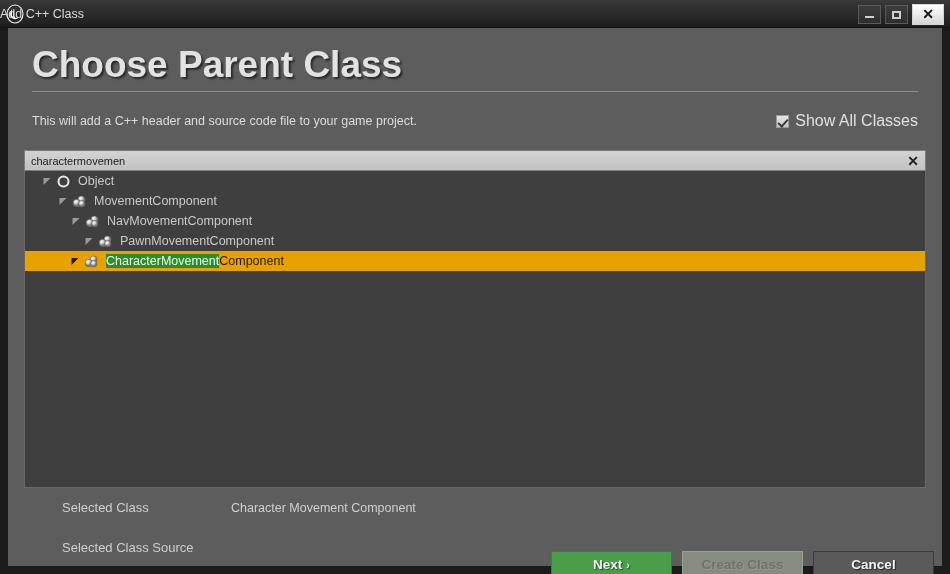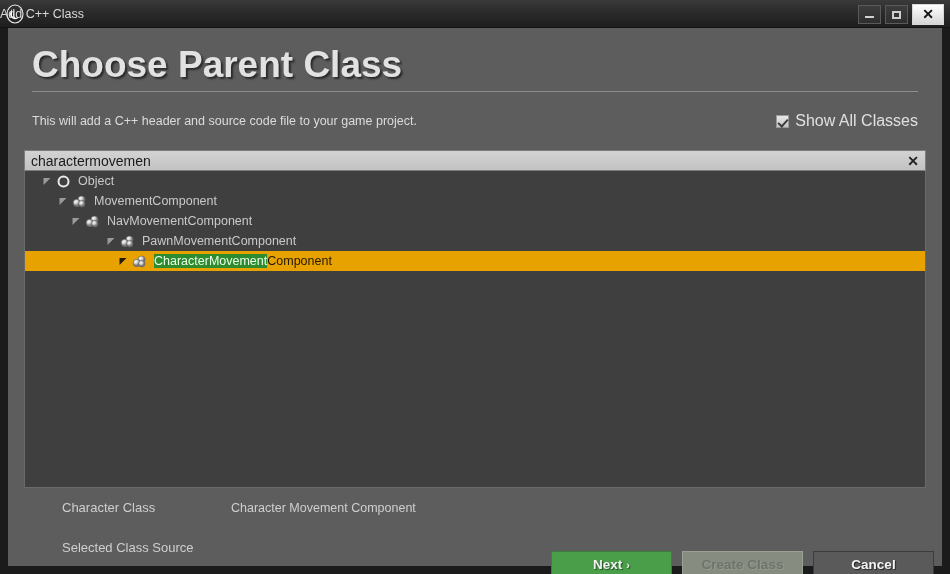--- a/index.html
+++ b/index.html
@@ -109,21 +109,21 @@
     position: absolute; left: 16px; top: 122px;
     width: 902px; height: 21px;
     background: linear-gradient(to bottom,#d3d3d3,#c2c2c2);
     border: 1px solid #7d7d7d;
     display: flex; align-items: center;
   }
   #search-input {
     flex: 1 1 auto;
     background: transparent; border: 0; outline: none;
     font-family: "Liberation Sans", sans-serif;
-    font-size: 14px; color: #1a1a1a;
+    font-size: 11px; color: #1a1a1a;
     padding: 0 6px;
   }
   #search-clear {
     width: 24px; height: 19px;
     display: flex; align-items: center; justify-content: center;
     color: #222; font-size: 14px; font-weight: bold; cursor: pointer;
   }
 
   
   #tree-panel {
@@ -283,21 +283,21 @@
                   <stop offset="100%" stop-color="#7d7d7d"></stop>
                 </radialGradient>
               </defs>
               <circle cx="9.5" cy="4.6" r="3.6" fill="url(#sg)" stroke="#5c5c5c" stroke-width=".6"></circle>
               <circle cx="4.8" cy="8.0" r="3.7" fill="url(#sg)" stroke="#5c5c5c" stroke-width=".6"></circle>
               <circle cx="9.8" cy="8.8" r="3.2" fill="url(#sg)" stroke="#5c5c5c" stroke-width=".6"></circle>
             </svg>
           </span>
           <span class="tlabel">NavMovementComponent</span>
         </div>
-        <div class="tree-row" style="padding-left: 58px; margin-left: 22px;">
+        <div class="tree-row" style="padding-left: 58px;">
           <span class="tw">
             <svg width="9" height="9" viewBox="0 0 9 9">
               <path d="M0.5 1 L7.5 1 L0.5 8 Z" fill="#9a9a9a"></path>
             </svg>
           </span>
           <span class="ticon">
             <svg width="15" height="13" viewBox="0 0 15 13">
               <defs>
                 <radialGradient id="sg" cx="35%" cy="30%">
                   <stop offset="0%" stop-color="#ffffff"></stop>
@@ -305,21 +305,21 @@
                   <stop offset="100%" stop-color="#7d7d7d"></stop>
                 </radialGradient>
               </defs>
               <circle cx="9.5" cy="4.6" r="3.6" fill="url(#sg)" stroke="#5c5c5c" stroke-width=".6"></circle>
               <circle cx="4.8" cy="8.0" r="3.7" fill="url(#sg)" stroke="#5c5c5c" stroke-width=".6"></circle>
               <circle cx="9.8" cy="8.8" r="3.2" fill="url(#sg)" stroke="#5c5c5c" stroke-width=".6"></circle>
             </svg>
           </span>
           <span class="tlabel">PawnMovementComponent</span>
         </div>
-        <div class="tree-row selected" style="padding-left: 92px;">
+        <div class="tree-row selected" style="padding-left: 44px;">
           <span class="tw">
             <svg width="9" height="9" viewBox="0 0 9 9">
               <path d="M0.5 1 L7.5 1 L0.5 8 Z" fill="#231a00"></path>
             </svg>
           </span>
           <span class="ticon">
             <svg width="15" height="13" viewBox="0 0 15 13">
               <defs>
                 <radialGradient id="sg" cx="35%" cy="30%">
                   <stop offset="0%" stop-color="#ffffff"></stop>
@@ -329,21 +329,21 @@
               </defs>
               <circle cx="9.5" cy="4.6" r="3.6" fill="url(#sg)" stroke="#5c5c5c" stroke-width=".6"></circle>
               <circle cx="4.8" cy="8.0" r="3.7" fill="url(#sg)" stroke="#5c5c5c" stroke-width=".6"></circle>
               <circle cx="9.8" cy="8.8" r="3.2" fill="url(#sg)" stroke="#5c5c5c" stroke-width=".6"></circle>
             </svg>
           </span>
           <span class="tlabel"><span class="hl">CharacterMovement</span><span>Component</span></span>
         </div>
       </div>
 
-    <div class="info-row" id="lbl-selected-class">Character Class</div>
+    <div class="info-row" id="lbl-selected-class">Selected Class</div>
     <div class="info-row" id="val-selected-class">Character Movement Component</div>
     <div class="info-row" id="lbl-selected-source">Selected Class Source</div>
 
     <div class="dlg-btn" id="btn-next">
       <span>Next</span>
       <span class="chev">›</span>
     </div>
     <div class="dlg-btn" id="btn-create">Create Class</div>
     <div class="dlg-btn" id="btn-cancel">Cancel</div>
 

